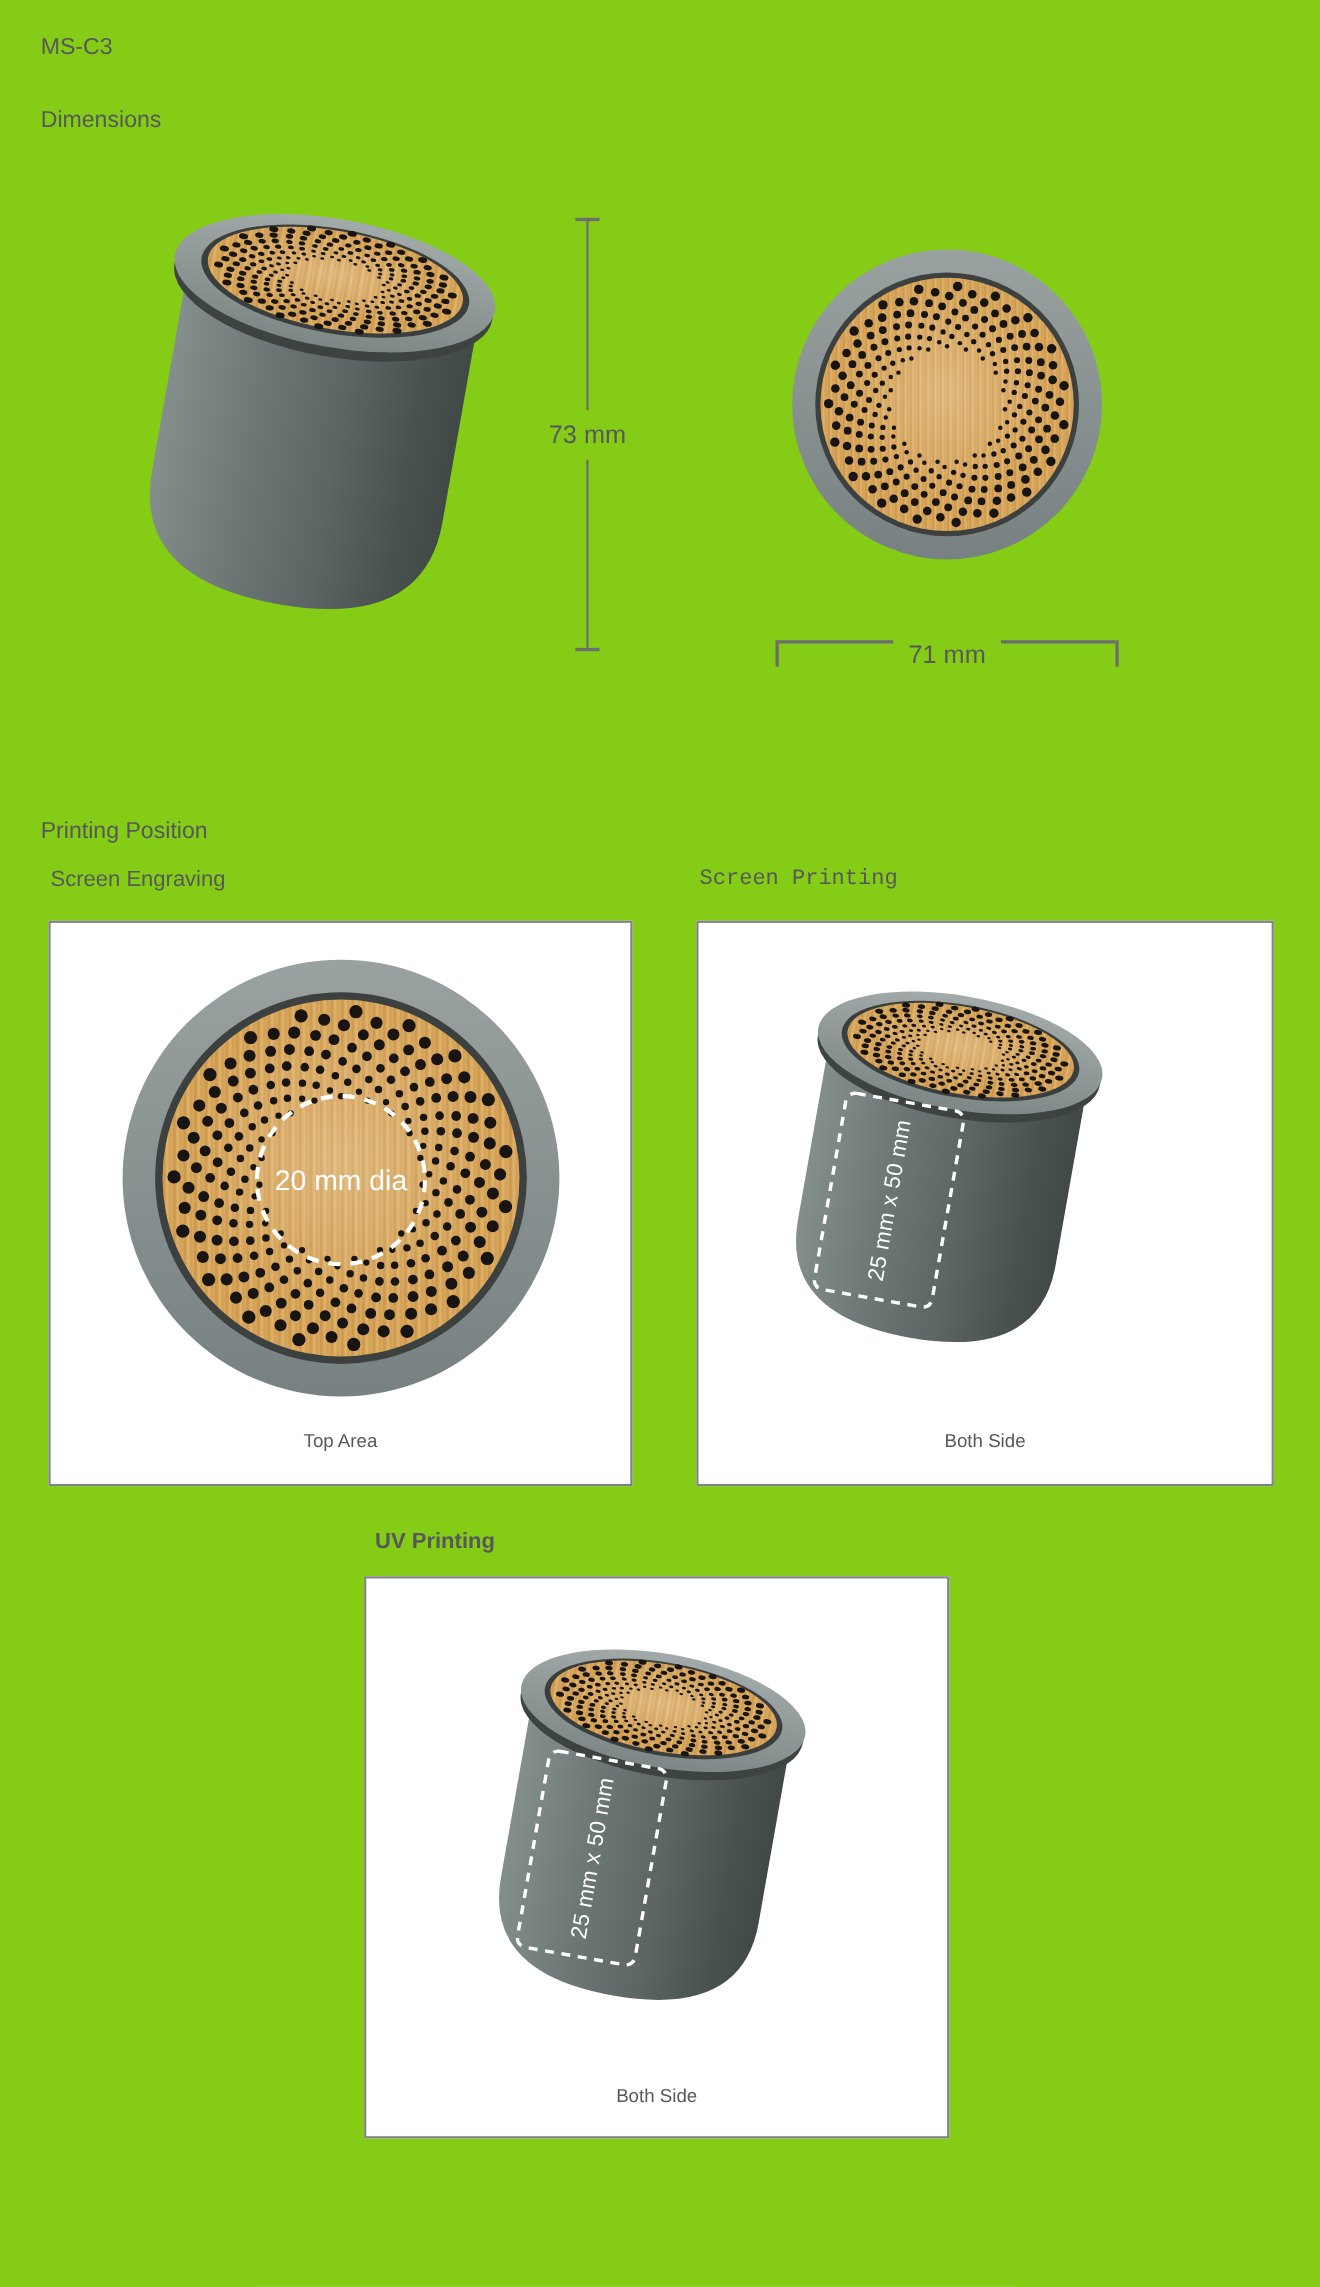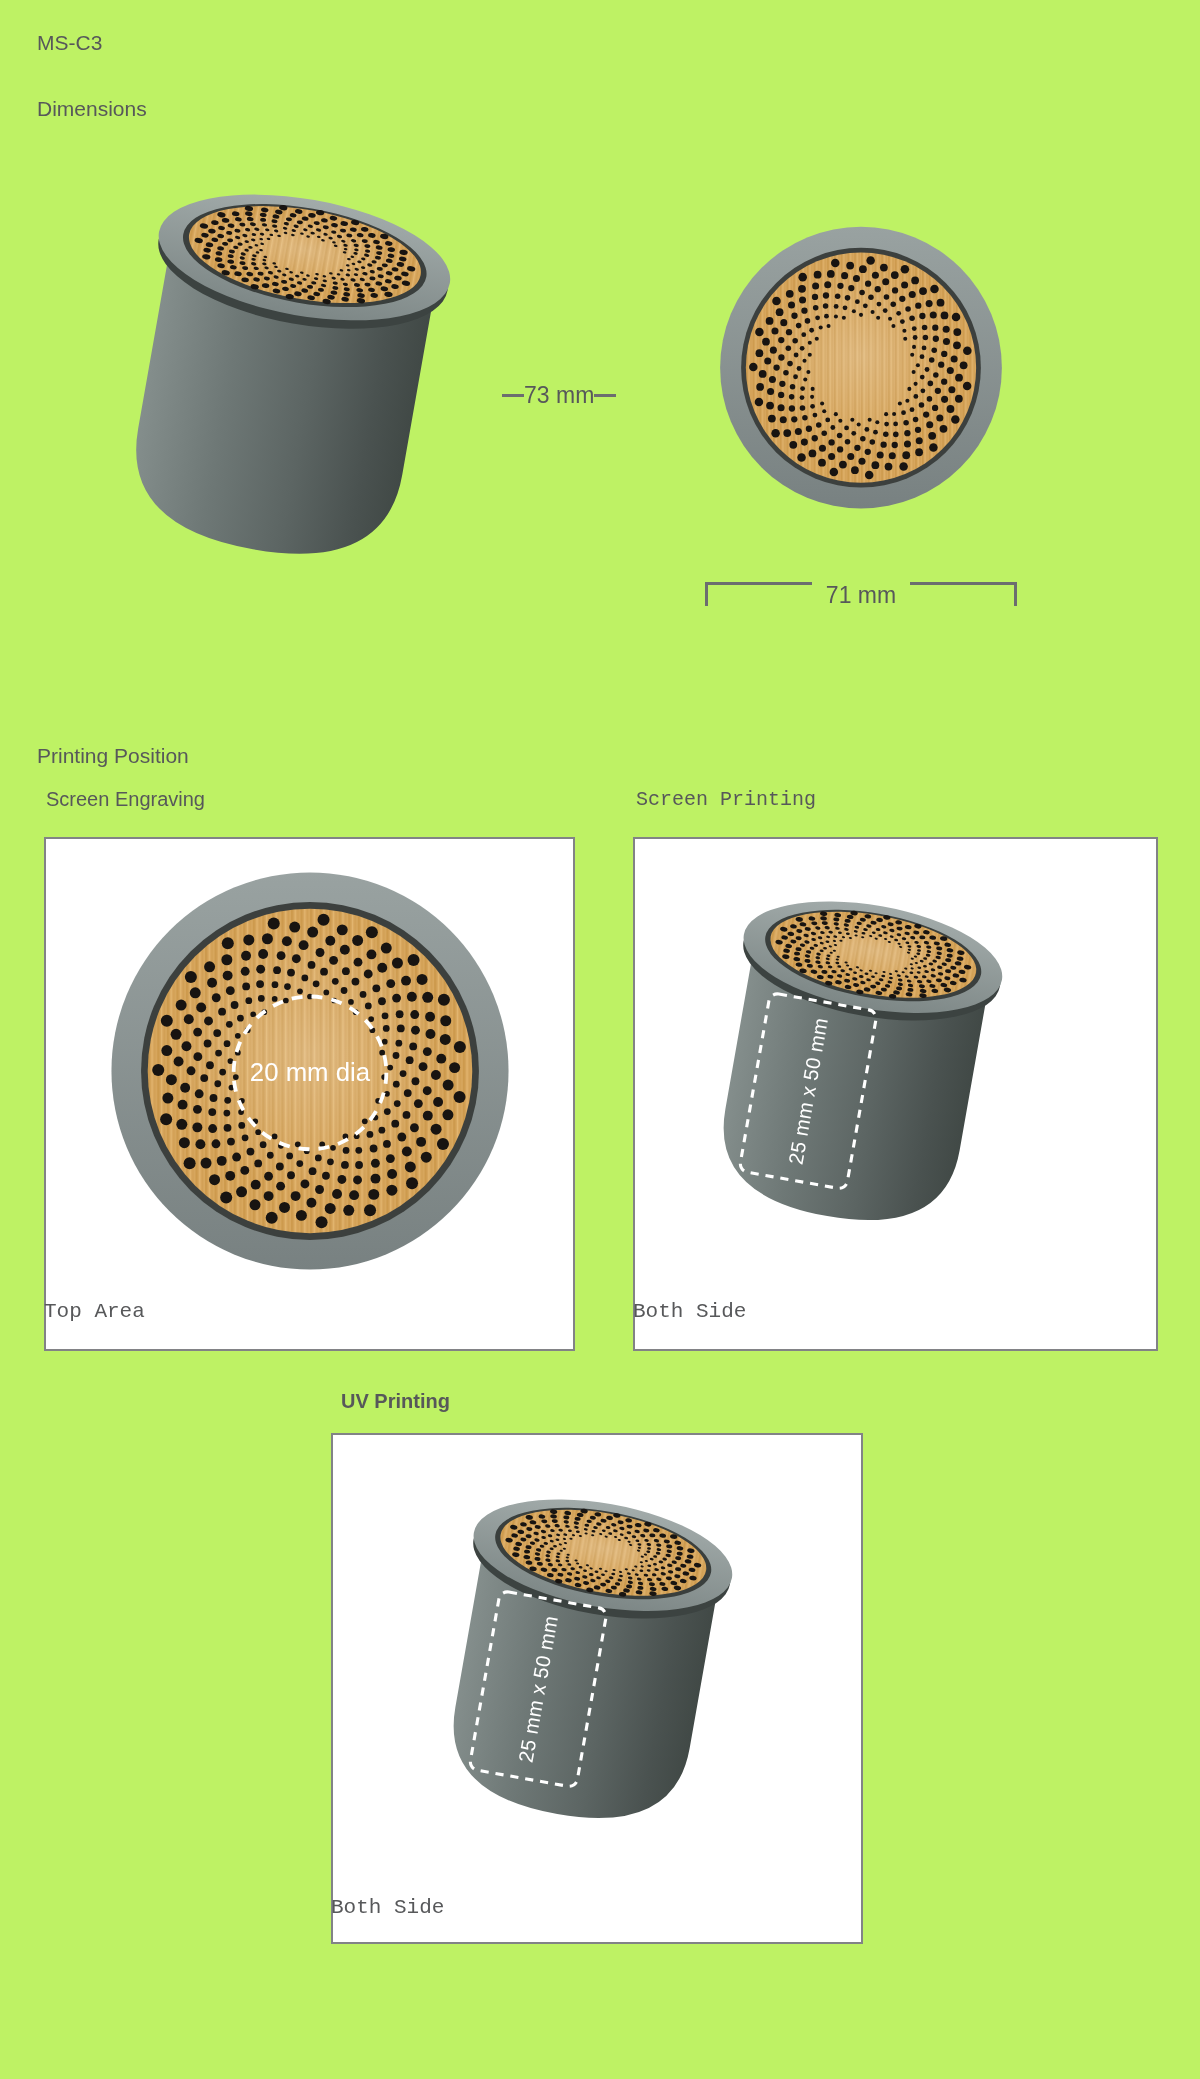--- a/index.html
+++ b/index.html
@@ -1,28 +1,28 @@
 <!DOCTYPE html>
 <html><head>
 <meta charset="utf-8">
 <style>
   html,body{margin:0;padding:0;background:#ffffff;}
   .page{
-    position:relative;width:1200px;height:2079px;background:#bef264;
+    position:relative;width:1200px;height:2079px;background:#84cc16;
     font-family:"Liberation Sans", sans-serif;color:#57585a;overflow:hidden;
   }
   .abs{position:absolute;}
   .doc-title{position:absolute;left:37px;top:28px;font-size:21px;line-height:30px;font-weight:400;color:#57585a;}
   .doc-subtitle{position:absolute;left:37px;top:58px;font-size:21px;line-height:30px;font-weight:400;color:#57585a;margin-top:36px;}
   .section-heading{position:absolute;left:37px;top:744px;font-size:21px;color:#57585a;}
   .box-heading{position:absolute;font-size:20px;color:#57585a;}
   .print-box{position:absolute;border:2px solid #828386;background:#ffffff;box-sizing:border-box;}
-  .caption{position:absolute;font-size:21px;color:#57585a;text-align:left;font-family:Liberation Mono, monospace;}
+  .caption{position:absolute;font-size:17px;color:#57585a;text-align:center;}
   
-  .dim-v{position:absolute;left:502px;top:198px;width:64px;height:394px;display:flex;flex-direction:row;align-items:center;}
+  .dim-v{position:absolute;left:502px;top:198px;width:64px;height:394px;display:flex;flex-direction:column;align-items:center;}
   .dim-v .tick{width:22px;height:3px;background:#6c6d6f;flex:0 0 auto;}
   .dim-v .vline{width:2.5px;background:#6c6d6f;flex:1 1 auto;}
   .dim-v .dim-label{font-size:23px;color:#57585a;margin:9px 0;white-space:nowrap;}
   
   .dim-h{position:absolute;left:705px;top:582px;width:312px;height:30px;display:flex;flex-direction:row;align-items:flex-start;}
   .dim-h .tick{width:3px;height:24px;background:#6c6d6f;flex:0 0 auto;}
   .dim-h .hline{height:2.5px;background:#6c6d6f;flex:1 1 auto;}
   .dim-h .dim-label{font-size:23px;color:#57585a;margin:0 14px;white-space:nowrap;}
   svg text{font-family:"Liberation Sans", sans-serif;}
 </style>

